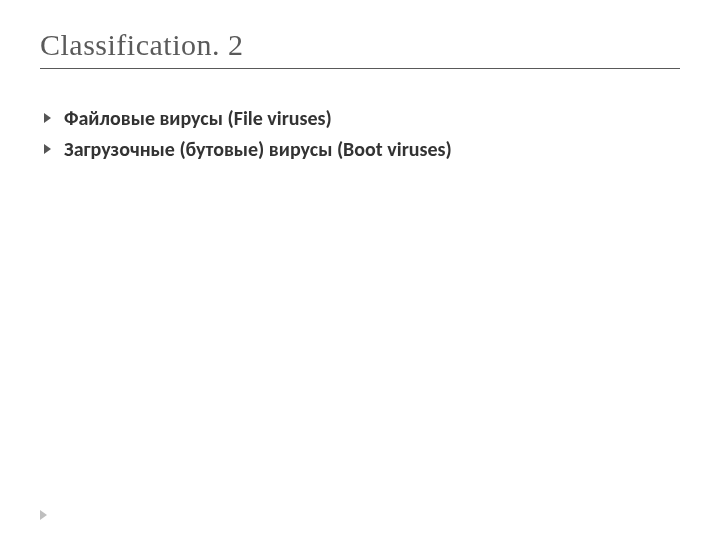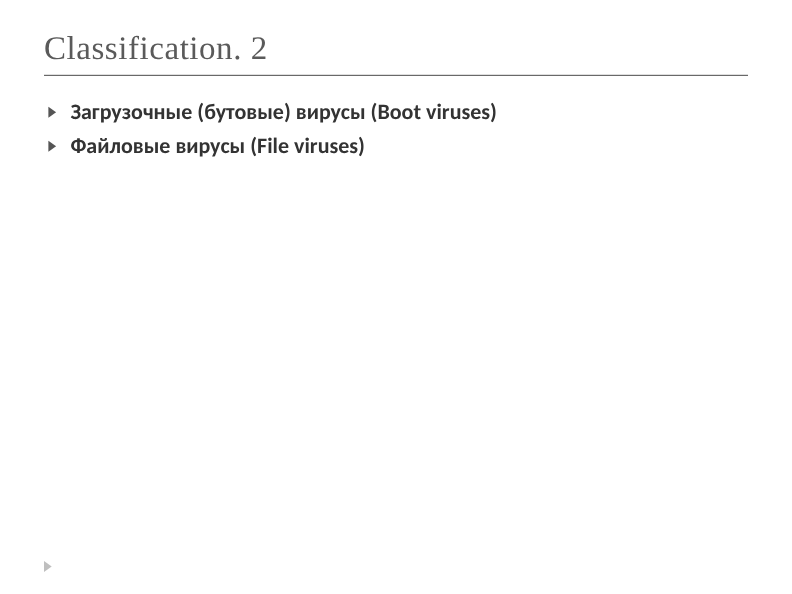--- a/index.html
+++ b/index.html
@@ -18,21 +18,21 @@
     box-sizing: border-box;
     padding: 28px 40px 20px 40px;
   }
   .title {
     font-family: Georgia, "Times New Roman", serif;
     font-size: 30px;
     color: #5a5a5a;
     letter-spacing: 0.5px;
     padding-bottom: 6px;
     border-bottom: 1px solid #595959;
-    margin-bottom: 20px;
+    margin-bottom: 36px;
   }
   .list {
     list-style: none;
     padding: 0;
     margin: 0;
   }
   .list li {
     position: relative;
     padding-left: 24px;
     font-size: 20px;
@@ -63,21 +63,21 @@
   }
 </style>
 </head>
 <body>
 
 <div class="slide">
   <div class="title">Classification. 2</div>
   <ul class="list">
     <li>
       <span class="bullet-icon"></span>
-      <span>Загрузочные (бутовые) вирусы (Boot viruses)</span>
+      <span>Файловые вирусы (File viruses)</span>
     </li>
     <li>
       <span class="bullet-icon"></span>
-      <span>Файловые вирусы (File viruses)</span>
+      <span>Загрузочные (бутовые) вирусы (Boot viruses)</span>
     </li>
   </ul>
   <div class="footer-marker"></div>
 </div>
 
 </body></html>

